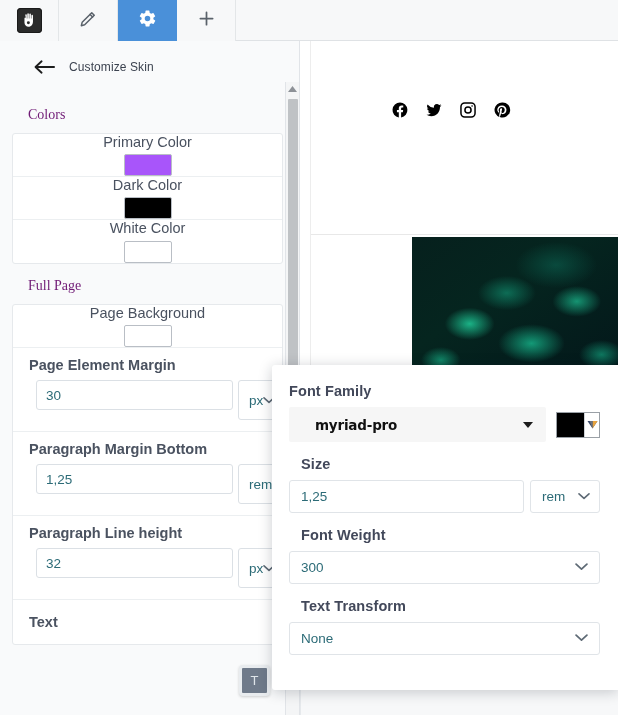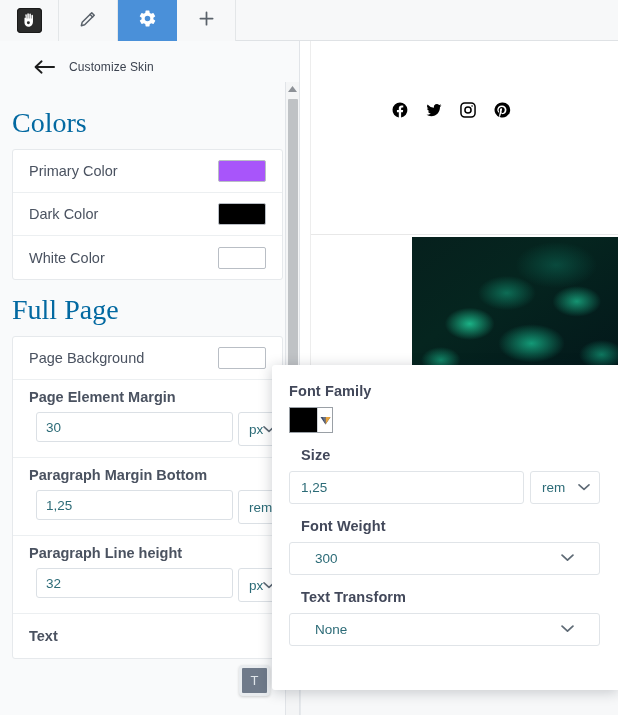--- a/index.html
+++ b/index.html
@@ -48,34 +48,35 @@
     height: 52px; display: flex; align-items: center;
     padding-left: 33px; gap: 13px;
   }
   .back-arrow { display: block; line-height: 0; }
   .panel-title {
     font-size: 12px; color: #3c4350; font-weight: 400;
     letter-spacing: .1px;
   }
   .section-title {
     font-family: "Liberation Serif", serif;
-    font-size: 28px; color: #0369a1; font-weight: 400;
+    font-size: 14px; color: #701a75; font-weight: 400;
     padding: 14px 0 10px 12px;
+    margin-left: 16px;
   }
   .card {
     margin: 0 16px 0 12px;
     background: #ffffff;
     border: 1px solid #e6e9ec;
     border-radius: 3px;
   }
   .row {
     border-bottom: 1px solid #eceff1;
     padding: 0 16px;
     min-height: 43px;
-    display: flex; align-items: center; justify-content: space-between;
+    display: flex; align-items: center; justify-content: space-between; flex-direction: column;
   }
   .row:last-child { border-bottom: none; }
   .row-label {
     font-size: 14.5px; color: #4a5260; font-weight: 400;
   }
   .swatch {
     width: 48px; height: 22px;
     border: 1px solid #b9bec5; border-radius: 2px;
   }
   .row-stack {
@@ -85,21 +86,21 @@
   .row-stack .row-label { display: block; margin-bottom: 7px; font-weight: 600; color: #4a5260; }
   .field-row { display: flex; gap: 5px; padding-left: 7px; }
   .num-input {
     flex: 1; height: 30px;
     border: 1px solid #dbe0e5; border-radius: 3px;
     background: #fff; color: #2c6b77; font-size: 13.5px;
     padding: 0 9px; font-family: "Liberation Sans", sans-serif;
     outline: none;
   }
   .unit-select {
-    width: 70px; height: 34px;
+    width: 70px; height: 40px;
     border: 1px solid #dbe0e5; border-radius: 3px; background: #fff;
     display: flex; align-items: center; justify-content: space-between;
     padding: 0 8px 0 10px;
     font-size: 13.5px; color: #2c6b77;
   }
   .chev { color: #5e6a75; font-size: 11px; line-height: 1; }
   .row-text { padding: 0 16px; min-height: 44px; display: flex; align-items: center; }
   .row-text .row-label { font-weight: 600; }
 
   
@@ -212,21 +213,21 @@
   .pp-row { display: flex; gap: 6px; }
   .pp-row .pp-field { flex: 1; }
   .pp-unit {
     width: 70px; height: 33px; border: 1px solid #e0e4e8; border-radius: 3px;
     background: #fff; display: flex; align-items: center; justify-content: space-between;
     padding: 0 9px 0 11px; font-size: 13.5px; color: #2c6b77;
   }
   .pp-select {
     height: 33px; border: 1px solid #e0e4e8; border-radius: 3px; background: #fff;
     display: flex; align-items: center; justify-content: space-between;
-    padding: 0 25px; font-size: 13.5px; color: #2c6b77;
+    padding: 0 11px; font-size: 13.5px; color: #2c6b77;
   }
 </style>
 </head>
 <body>
 
 <div id="root">
 
   <div class="toolbar">
     <div class="tb-cell first">
       <span class="logo-sq">
@@ -396,20 +397,24 @@
   </div>
 
   <div class="t-tool">
     <span>T</span>
   </div>
 
   <div class="popup">
 
     <div class="pp-label">Font Family</div>
     <div class="ff-line">
+      <div class="ff-select">
+        <span class="ff-name">myriad-pro</span>
+        <span class="caret-down"></span>
+      </div>
       <div class="color-btn">
         <span class="fill" style="background:#000000;"></span>
         <span class="arrow">
           <svg width="11" height="9" viewBox="0 0 11 9" aria-hidden="true">
             <path d="M0.5 1h10L5.5 8.4z" fill="#3b4a6b"></path>
             <path d="M5.5 1h5L5.5 8.4z" fill="#e8a33d"></path>
             <path d="M2.6 1h2.9L5.5 8.4z" fill="#6b7280"></path>
           </svg>
         </span>
       </div>

